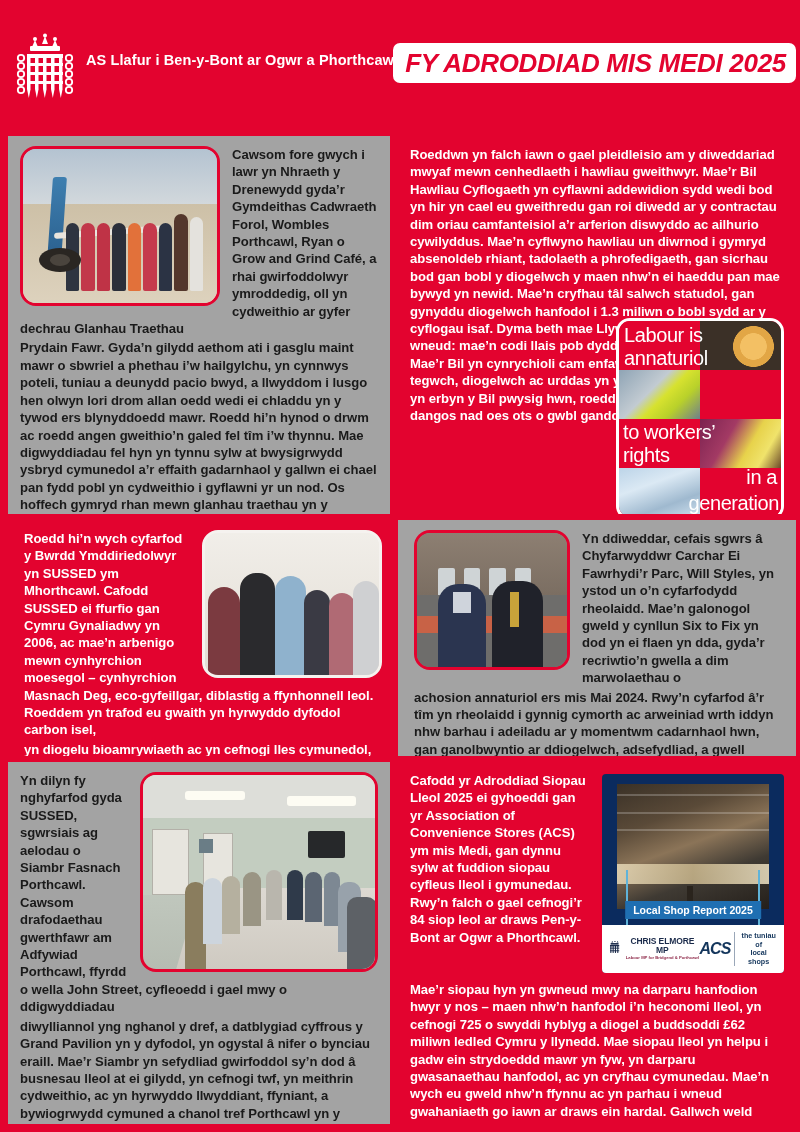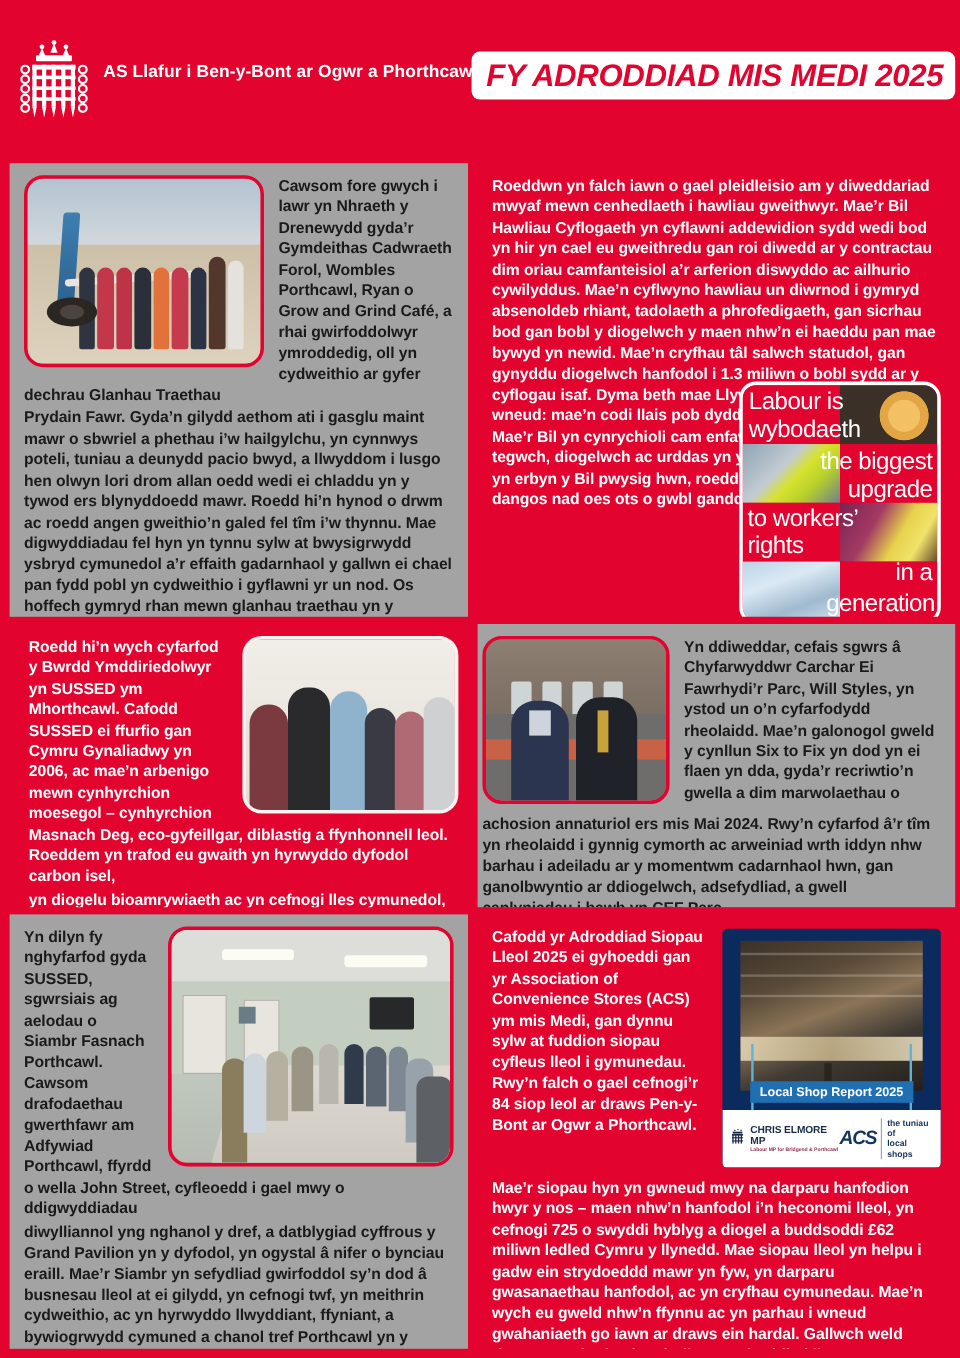--- a/index.html
+++ b/index.html
@@ -194,21 +194,21 @@
   .acs-label {
     position:absolute; left:50%; transform: translateX(-50%);
     bottom: 27%;
     background:#1f6fb2; color:#ffffff;
     font-size: 10.5px; font-weight: 700;
     padding: 3px 8px; white-space: nowrap;
   }
   .acs-footer {
     position:absolute; left:0; right:0; bottom:0; height:24%;
     background:#ffffff; display:flex; align-items:center;
-    justify-content: space-between; padding: 0 6px;
+    justify-content: space-between; padding: 0 6px; text-align: center;
   }
   .acs-ce { display:flex; align-items:center; gap:4px; }
   .acs-ce .pc-mini { width:14px; height:16px; }
   .acs-ce-txt .l1 { font-size:8.5px; font-weight:700; color:#1a2a4a; line-height:9px; letter-spacing:-0.1px;}
   .acs-ce-txt .l2 { font-size:4.2px; font-weight:700; color:#8f2a4a; line-height:6px; }
   .acs-right { display:flex; align-items:center; gap:4px; }
   .acs-logo { font-size:16px; font-weight:700; color:#14365c; letter-spacing:-1px; font-style: italic;}
   .acs-tag { border-left:1px solid #9aa7b8; padding-left:4px;
      font-size:7.2px; font-weight:700; color:#14365c; line-height:8.4px; }
 </style>
@@ -298,22 +298,21 @@
         <div class="lc-cell lc-red"></div>
         <div class="lc-cell lc-coffee"></div>
         <div class="lc-cell lc-site"></div>
         <div class="lc-cell lc-red"></div>
         <div class="lc-cell lc-red"></div>
         <div class="lc-cell lc-market"></div>
         <div class="lc-cell lc-glass"></div>
         <div class="lc-cell lc-red"></div>
       </div>
       <div class="lc-text">
-        <div class="lc-t1"><span>Labour is</span><br><span>wybodaeth</span></div>
-        <div class="lc-t2"><span>the biggest</span><br><span>upgrade</span></div>
+        <div class="lc-t1"><span>Labour is</span><br><span>annaturiol</span></div>
         <div class="lc-t3"><span>to workers’</span><br><span>rights</span></div>
         <div class="lc-t4"><span>in a</span></div>
         <div class="lc-t5"><span>generation</span></div>
       </div>
     </div>
   </div>
 
   <div class="panel red" style="left:12px; top:520px; width:382px; height:236px; padding:10px 12px 8px 12px;">
     <div class="photo fr ph-group" style="width:180px;height:148px;">
       <div class="wall"></div>
@@ -321,21 +320,21 @@
       <div class="pp" style="left:20%; width:20%; height:72%; background:#2a2a2d;"></div>
       <div class="pp" style="left:40%; width:18%; height:70%; background:#8fb2cd;"></div>
       <div class="pp" style="left:57%; width:15%; height:60%; background:#3a3a44;"></div>
       <div class="pp" style="left:71%; width:15%; height:58%; background:#b06a74;"></div>
       <div class="pp" style="left:85%; width:15%; height:66%; background:#cfd0d2;"></div>
     </div>
     <div class="ptext">Roedd hi’n wych cyfarfod y Bwrdd Ymddiriedolwyr yn SUSSED ym Mhorthcawl. Cafodd SUSSED ei ffurfio gan Cymru Gynaliadwy yn 2006, ac mae’n arbenigo mewn cynhyrchion moesegol – cynhyrchion Masnach Deg, eco-gyfeillgar, diblastig a ffynhonnell leol. Roeddem yn trafod eu gwaith yn hyrwyddo dyfodol carbon isel,</div>
     <div class="ptext" style="clear:both;padding-top:2px;">yn diogelu bioamrywiaeth ac yn cefnogi lles cymunedol, gan greu cyfleoedd i bobl wneud dewisiadau mwy gwyrdd a moesegol yn lleol a lledled Cymru.</div>
   </div>
 
-  <div class="panel light" style="left:398px; top:520px; width:398px; height:236px; padding:10px 12px 8px 4px;">
+  <div class="panel light" style="left:398px; top:520px; width:398px; height:236px; padding:10px 12px 8px 16px;">
     <div class="photo fl ph-men" style="width:156px;height:140px;">
       <div class="bldg"></div>
       <div class="win" style="left:14%"></div>
       <div class="win" style="left:31%"></div>
       <div class="win" style="left:48%"></div>
       <div class="win" style="left:65%"></div>
       <div class="ground"></div>
       <div class="fence"></div>
       <div class="m" style="left:14%; width:32%; height:62%; background:#2b3550;"></div>
       <div class="m" style="left:50%; width:34%; height:64%; background:#20222a;"></div>

